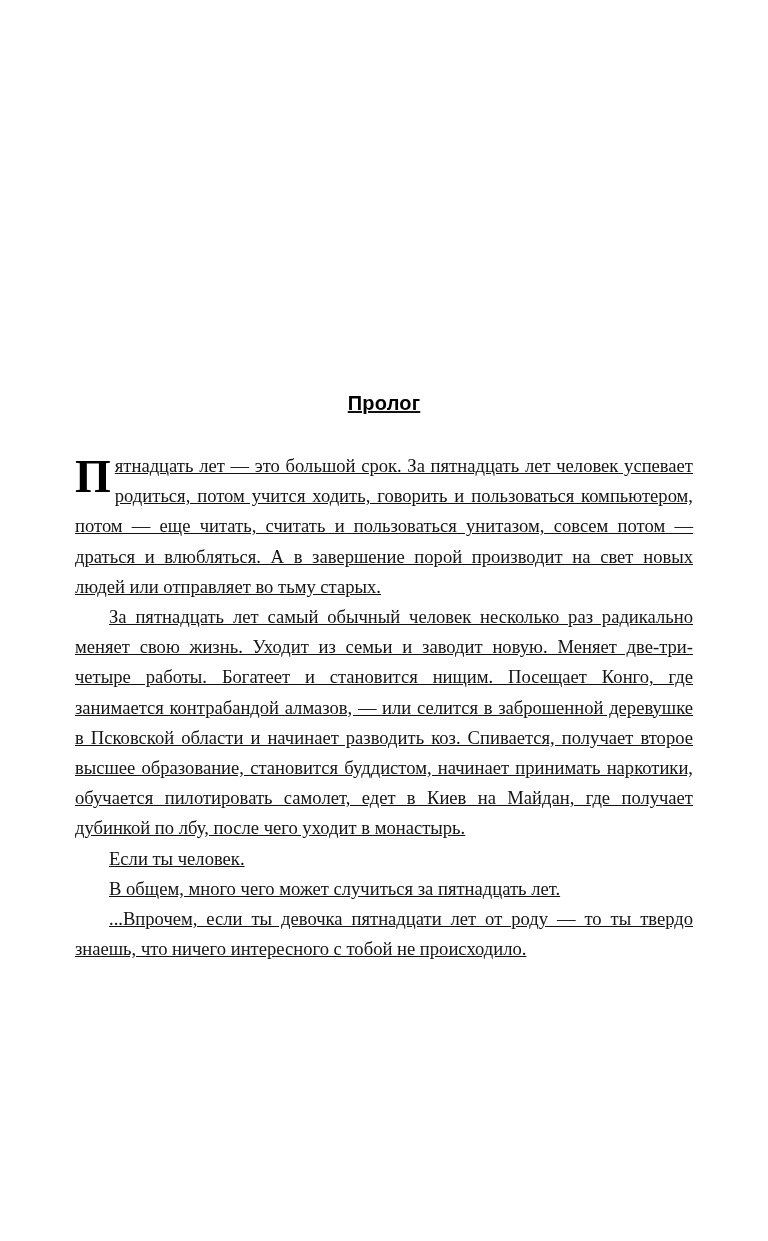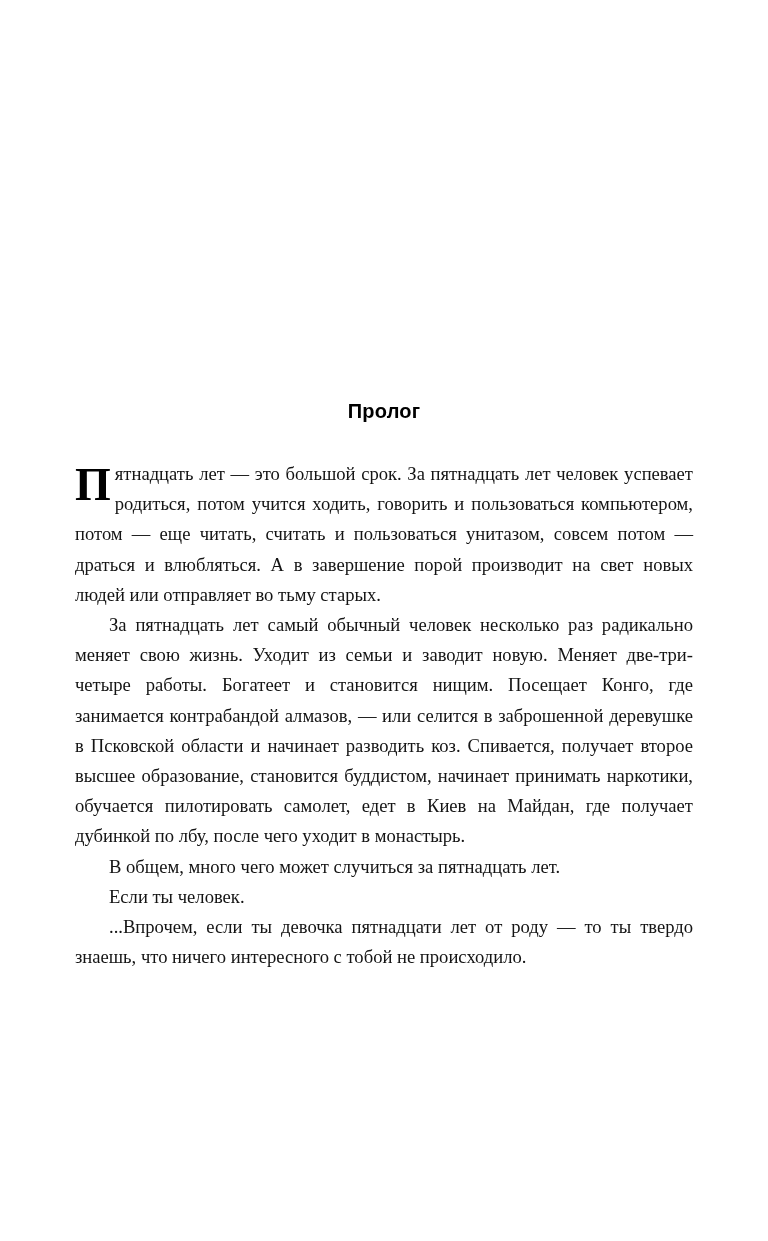--- a/index.html
+++ b/index.html
@@ -12,21 +12,22 @@
     height: 1241px;
     font-family: "Liberation Serif", serif;
     color: #111111;
     overflow: hidden;
   }
   .page {
     position: relative;
     width: 768px;
     height: 1241px;
     box-sizing: border-box;
-    padding: 8px 75px;
+    padding: 0 75px;
+    text-decoration: underline;
   }
   .chapter-title {
     font-family: "Liberation Sans", sans-serif;
     font-weight: bold;
     font-size: 20px;
     text-align: center;
     margin: 0;
     padding-top: 392px;
     letter-spacing: 0.2px;
     color: #000000;
@@ -64,18 +65,18 @@
 
 <div class="page">
 
   <h1 class="chapter-title">Пролог</h1>
 
   <div class="body-text">
 
     <p class="first-par"><span class="dropcap">П</span><span>ятнадцать лет — это большой срок. За пятнадцать лет человек успевает родиться, потом учится ходить, говорить и пользоваться компьютером, потом — еще читать, считать и пользоваться унитазом, совсем потом — драться и влюбляться. А в завершение порой производит на свет новых людей или отправляет во тьму старых.</span></p>
 
     <p>За пятнадцать лет самый обычный человек несколько раз радикально меняет свою жизнь. Уходит из семьи и заводит новую. Меняет две-три-четыре работы. Богатеет и становится нищим. Посещает Конго, где занимается контрабандой алмазов, — или селится в заброшенной деревушке в Псковской области и начинает разводить коз. Спивается, получает второе высшее образование, становится буддистом, начинает принимать наркотики, обучается пилотировать самолет, едет в Киев на Майдан, где получает дубинкой по лбу, после чего уходит в монастырь.</p>
+    <p>Если ты человек.</p>
     <p>В общем, много чего может случиться за пятнадцать лет.</p>
-    <p>Если ты человек.</p>
     <p>...Впрочем, если ты девочка пятнадцати лет от роду — то ты твердо знаешь, что ничего интересного с тобой не происходило.</p>
 
   </div>
 </div>
 
 </body></html>

